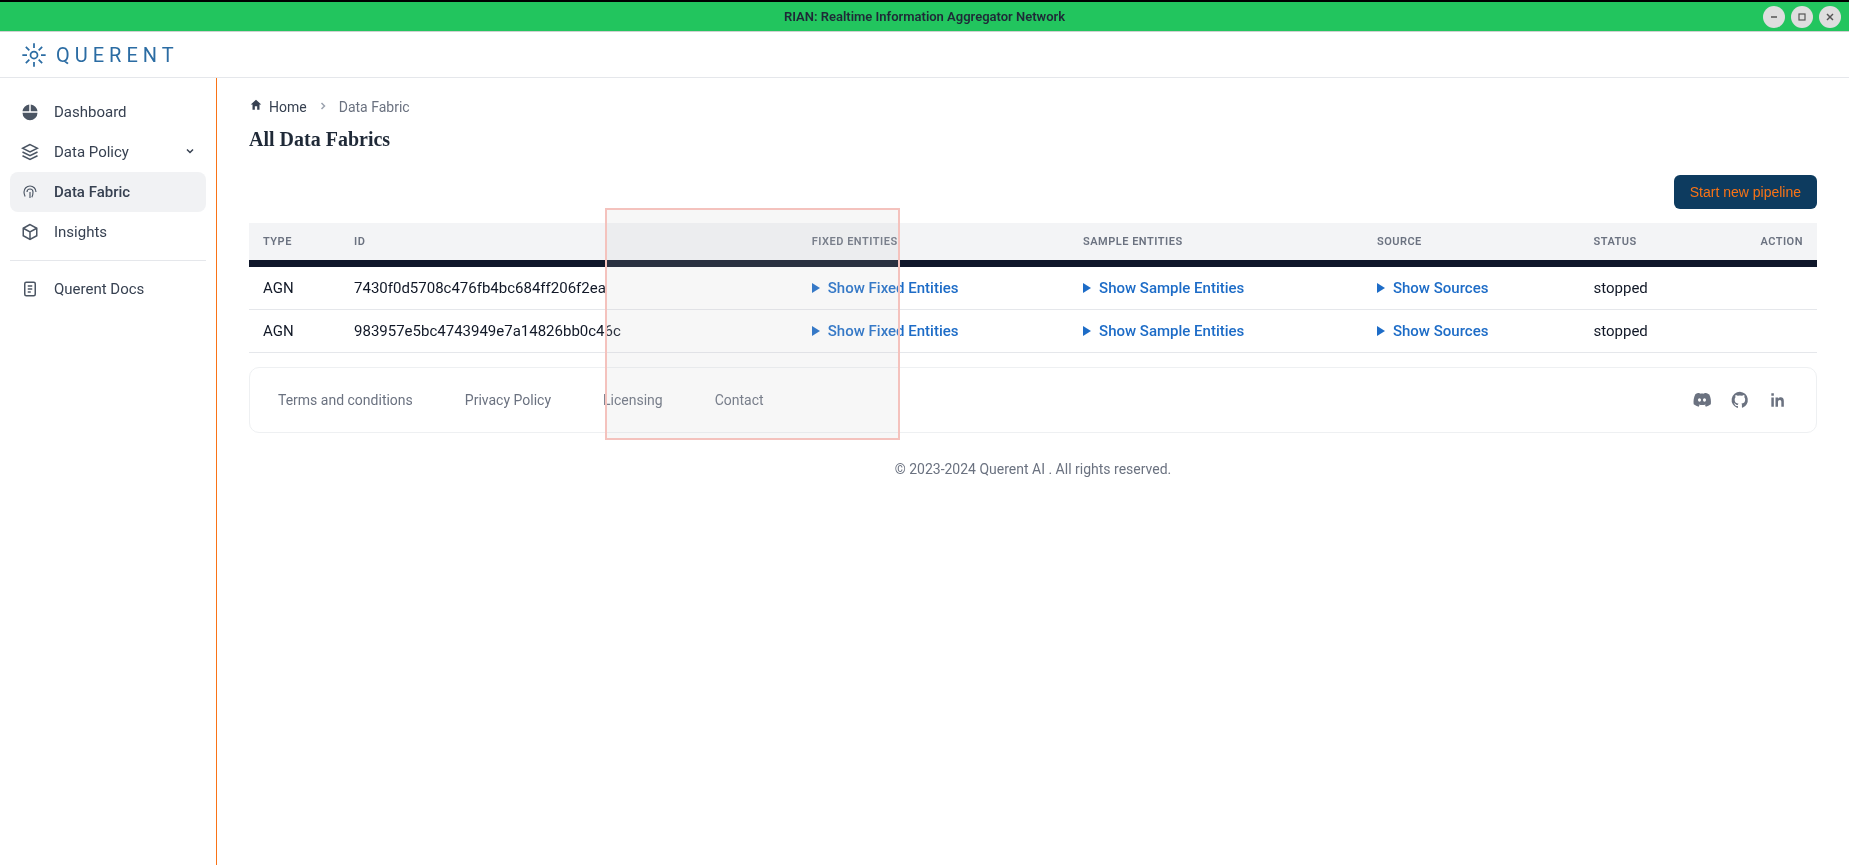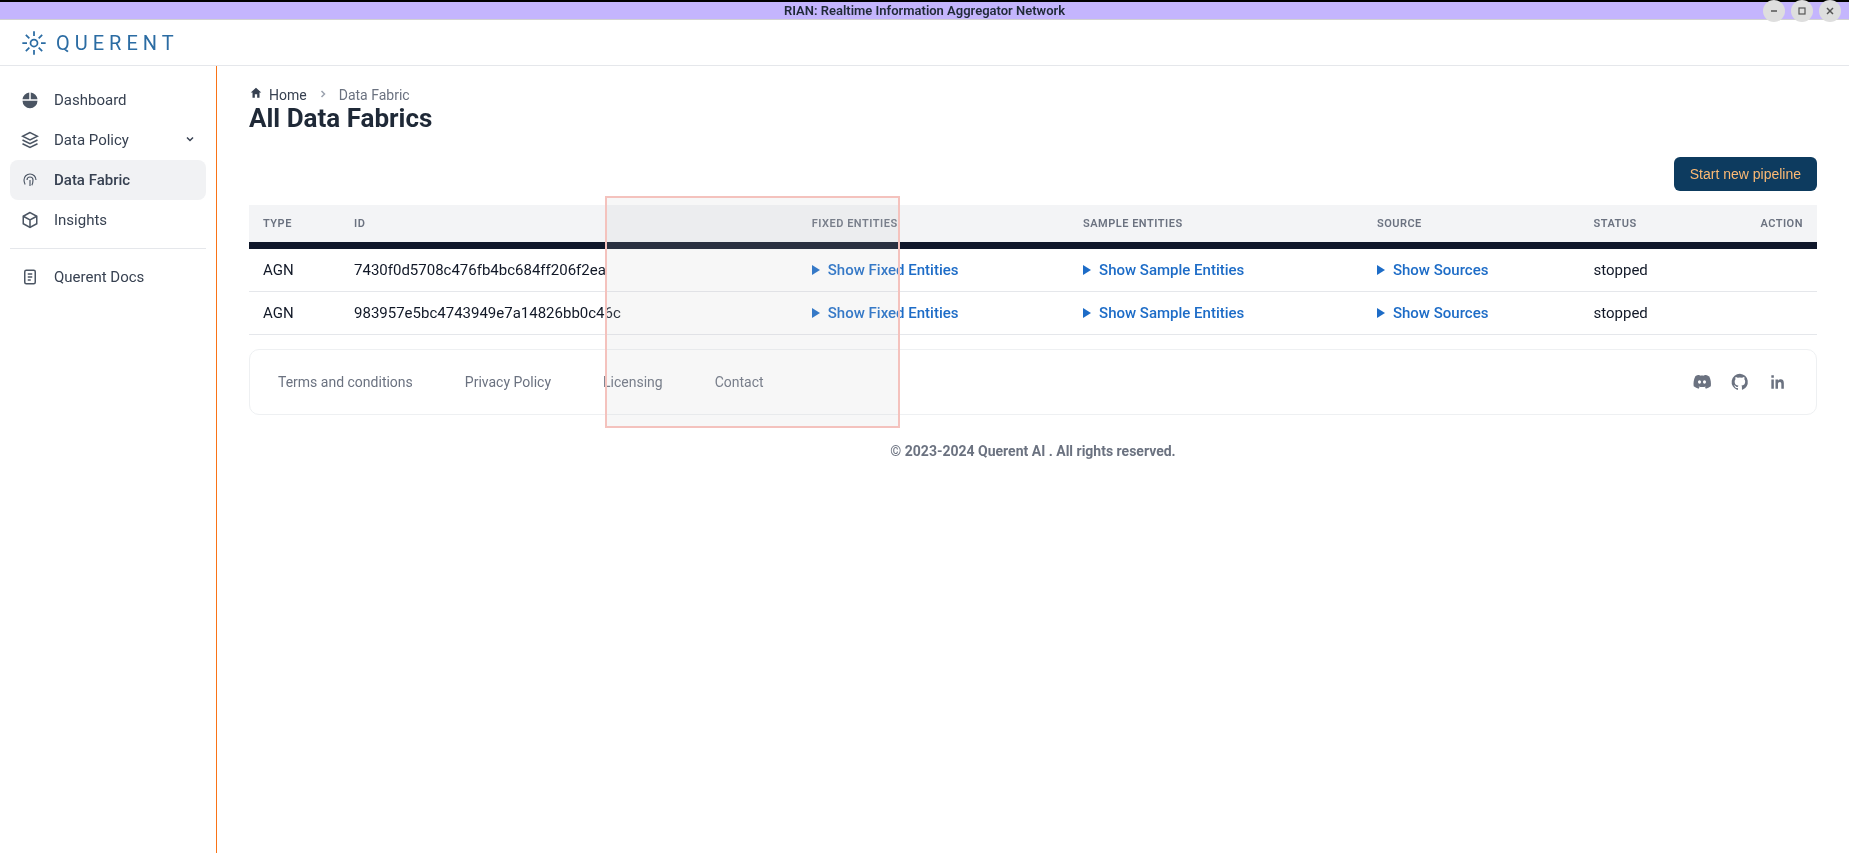--- a/index.html
+++ b/index.html
@@ -6,22 +6,22 @@
       box-sizing: border-box;
       margin: 0;
       padding: 0;
     }
     body {
       font-family: -apple-system, BlinkMacSystemFont, "Segoe UI", Roboto, Helvetica, Arial, sans-serif;
       background: #fff;
       color: #1f2937;
     }
     .titlebar {
-      height: 20px;
-      background: #c4b5fd;
+      height: 32px;
+      background: #22c55e;
       border-top: 2px solid #000;
       border-bottom: 1px solid #d1d1d1;
       display: flex;
       align-items: center;
       justify-content: center;
       position: relative;
       font-size: 13px;
       font-weight: 600;
     }
     .titlebar-controls {
@@ -126,34 +126,35 @@
       font-size: 14px;
     }
     .breadcrumb a {
       color: #374151;
       text-decoration: none;
       display: flex;
       align-items: center;
       gap: 6px;
     }
     .page-title {
-      font-size: 26px;
+      font-size: 20px;
       font-weight: 700;
       color: #1f2937;
-      margin-top: 0;
+      margin-top: 13px;
+      font-family: Liberation Serif, serif;
     }
     .action-row {
       display: flex;
       justify-content: flex-end;
       margin-top: 24px;
       margin-bottom: 14px;
     }
     .btn-primary {
       background: #0d3b5f;
-      color: #fdba74;
+      color: #f97316;
       border: none;
       padding: 9px 16px;
       border-radius: 6px;
       font-size: 14px;
       font-weight: 500;
       cursor: pointer;
     }
     .table {
       width: 100%;
       border-collapse: collapse;
@@ -221,21 +222,20 @@
       cursor: pointer;
       display: flex;
       align-items: center;
       justify-content: center;
     }
     .copyright {
       text-align: center;
       color: #6b7280;
       font-size: 14px;
       margin-top: 28px;
-      font-weight: bold;
     }
     .highlight-box {
       position: absolute;
       border: 2px solid #f4c2bd;
       background: rgba(200,200,200,0.15);
       pointer-events: none;
     }
   </style>
 </head>
 <body>

